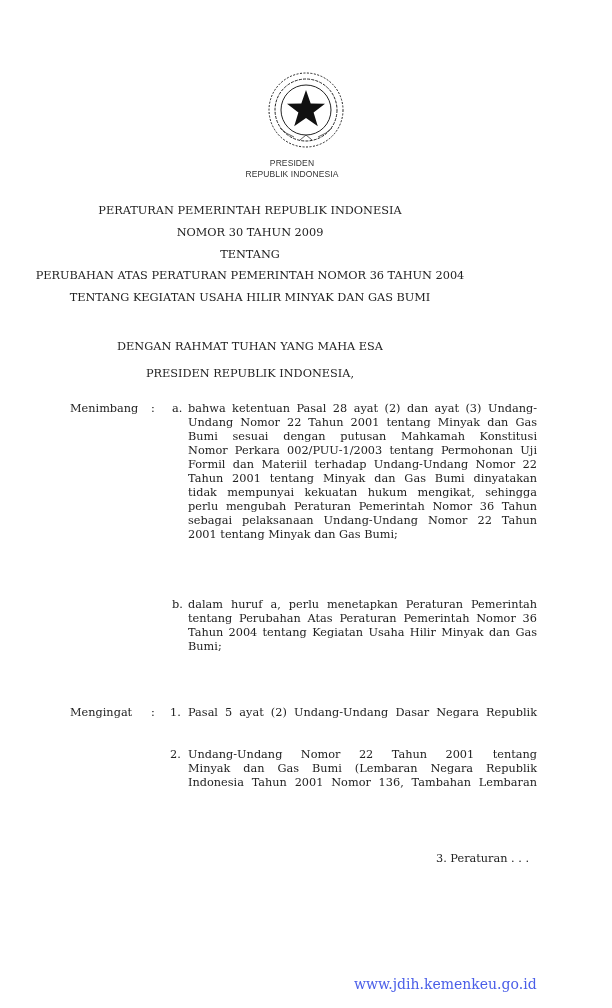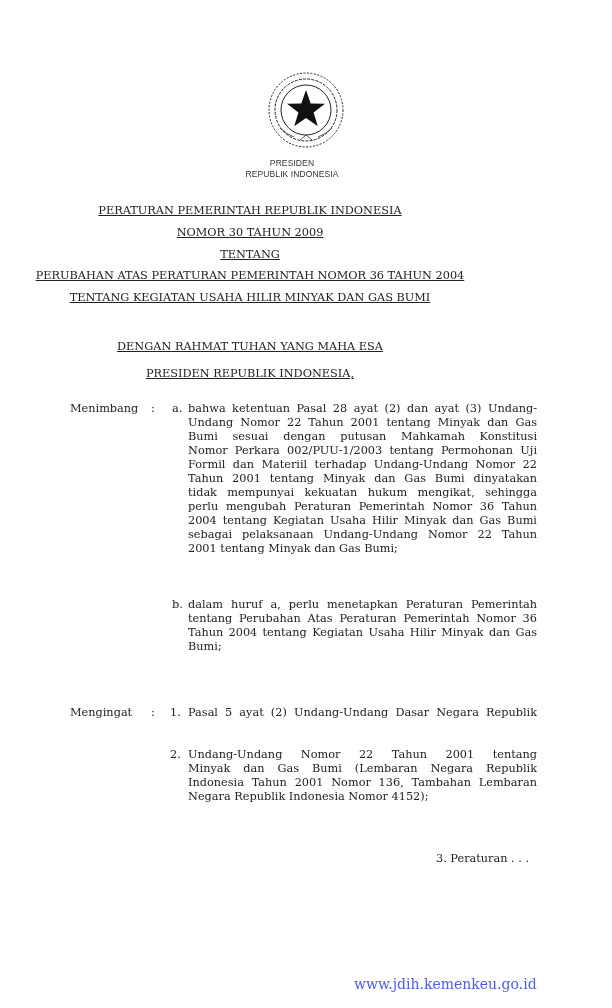--- a/index.html
+++ b/index.html
@@ -3,21 +3,21 @@
   <meta charset="utf-8">
   <style>
     html, body { margin: 0; padding: 0; background: #ffffff; }
     body { width: 612px; height: 1008px; position: relative; overflow: hidden; color: #222; }
     .serif { font-family: "DejaVu Serif", "Liberation Serif", serif; }
     .sans { font-family: "Liberation Sans", "DejaVu Sans", sans-serif; }
 
     .emblem { position: absolute; left: 266px; top: 70px; width: 80px; height: 80px; }
     .pres-label { position: absolute; left: 0; width: 584px; text-align: center; font-size: 8.5px; letter-spacing: 0.1px; color: #333; }
 
-    .center-line { position: absolute; left: 0; width: 500px; text-align: center; font-size: 11.3px; line-height: 14px; color: #222; white-space: nowrap; text-decoration: underline; }
+    .center-line { position: absolute; left: 0; width: 500px; text-align: center; font-size: 11.3px; line-height: 14px; color: #222; white-space: nowrap; }
 
     .label { position: absolute; left: 70px; font-size: 11.3px; line-height: 14px; text-align: right; }
     .colon { position: absolute; left: 151px; font-size: 11.3px; line-height: 14px; }
     .item-marker { position: absolute; font-size: 11.3px; line-height: 14px; }
     .para {
       position: absolute; left: 188px; width: 349px;
       font-size: 11.3px; line-height: 13.95px;
       text-align: justify; text-align-last: left;
       color: #222;
     }
@@ -62,21 +62,20 @@
 <div class="item-marker serif" style="left:172px; top:402px;">a.</div>
 <div class="para serif" style="top:402px;">
   <span class="para-line">bahwa ketentuan Pasal 28 ayat (2) dan ayat (3) Undang-</span>
   <span class="para-line">Undang Nomor 22 Tahun 2001 tentang Minyak dan Gas</span>
   <span class="para-line">Bumi sesuai dengan putusan Mahkamah Konstitusi</span>
   <span class="para-line">Nomor Perkara 002/PUU-1/2003 tentang Permohonan Uji</span>
   <span class="para-line">Formil dan Materiil terhadap Undang-Undang Nomor 22</span>
   <span class="para-line">Tahun 2001 tentang Minyak dan Gas Bumi dinyatakan</span>
   <span class="para-line">tidak mempunyai kekuatan hukum mengikat, sehingga</span>
   <span class="para-line">perlu mengubah Peraturan Pemerintah Nomor 36 Tahun</span>
-  <span class="para-line">2004 tentang Kegiatan Usaha Hilir Minyak dan Gas Bumi</span>
   <span class="para-line">sebagai pelaksanaan Undang-Undang Nomor 22 Tahun</span>
   <span class="para-line last">2001 tentang Minyak dan Gas Bumi;</span>
 </div>
 
 <div class="item-marker serif" style="left:172px; top:598px;">b.</div>
 <div class="para serif" style="top:598px;">
   <span class="para-line">dalam huruf a, perlu menetapkan Peraturan Pemerintah</span>
   <span class="para-line">tentang Perubahan Atas Peraturan Pemerintah Nomor 36</span>
   <span class="para-line">Tahun 2004 tentang Kegiatan Usaha Hilir Minyak dan Gas</span>
   <span class="para-line last">Bumi;</span>
@@ -88,18 +87,17 @@
 <div class="item-marker serif" style="left:170px; top:706px;">1.</div>
 <div class="para serif" style="top:706px;">
   <span class="para-line">Pasal 5 ayat (2) Undang-Undang Dasar Negara Republik</span>
 </div>
 
 <div class="item-marker serif" style="left:170px; top:748px;">2.</div>
 <div class="para serif" style="top:748px;">
   <span class="para-line">Undang-Undang Nomor 22 Tahun 2001 tentang</span>
   <span class="para-line">Minyak dan Gas Bumi (Lembaran Negara Republik</span>
   <span class="para-line">Indonesia Tahun 2001 Nomor 136, Tambahan Lembaran</span>
-  <span class="para-line last">Negara Republik Indonesia Nomor 4152);</span>
 </div>
 
 <div class="next-ref serif">3.  Peraturan . . .</div>
 
 <a class="footer-link serif">www.jdih.kemenkeu.go.id</a>
 
 </body></html>

